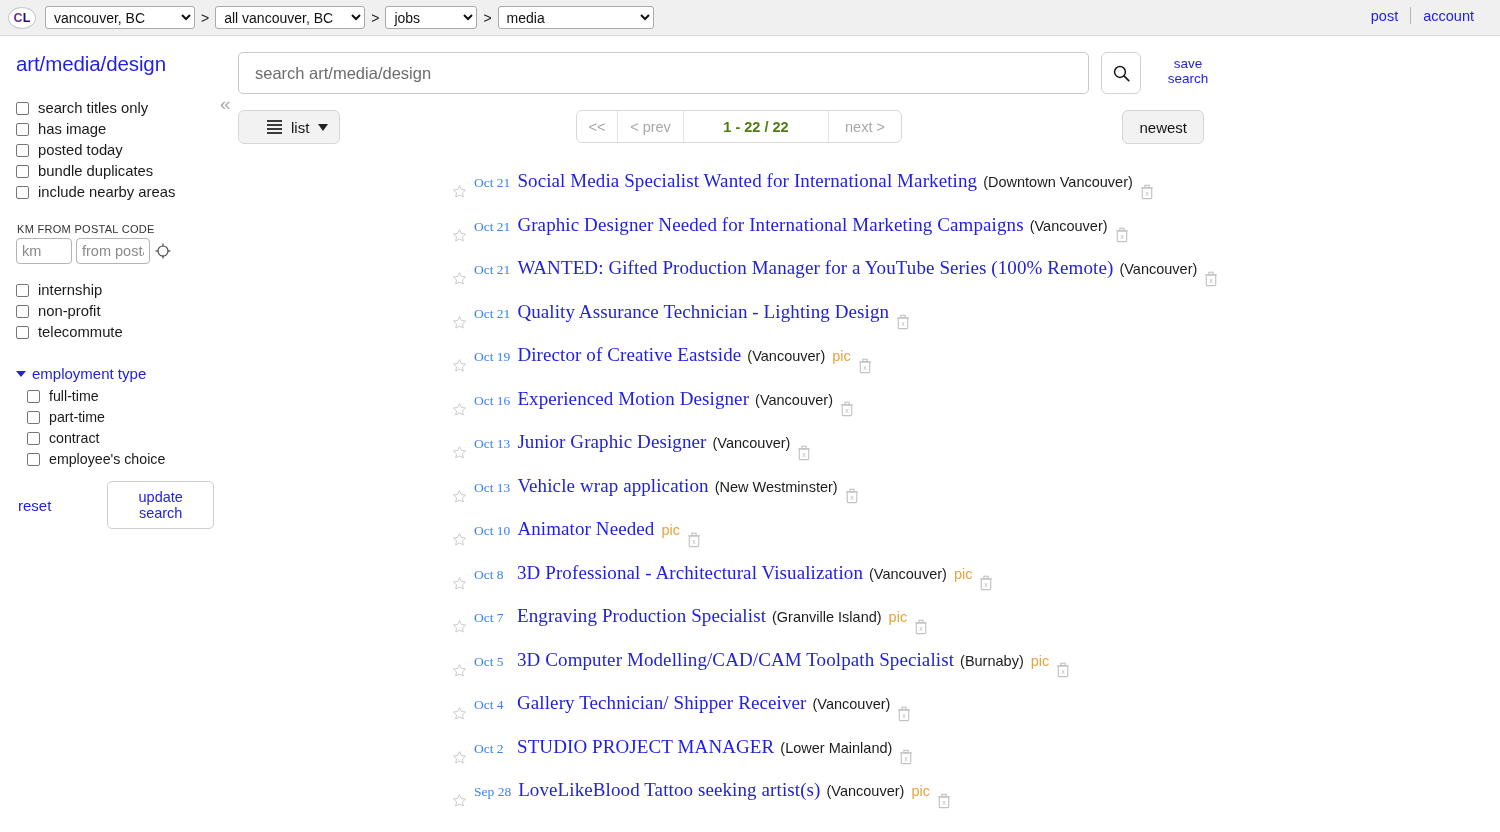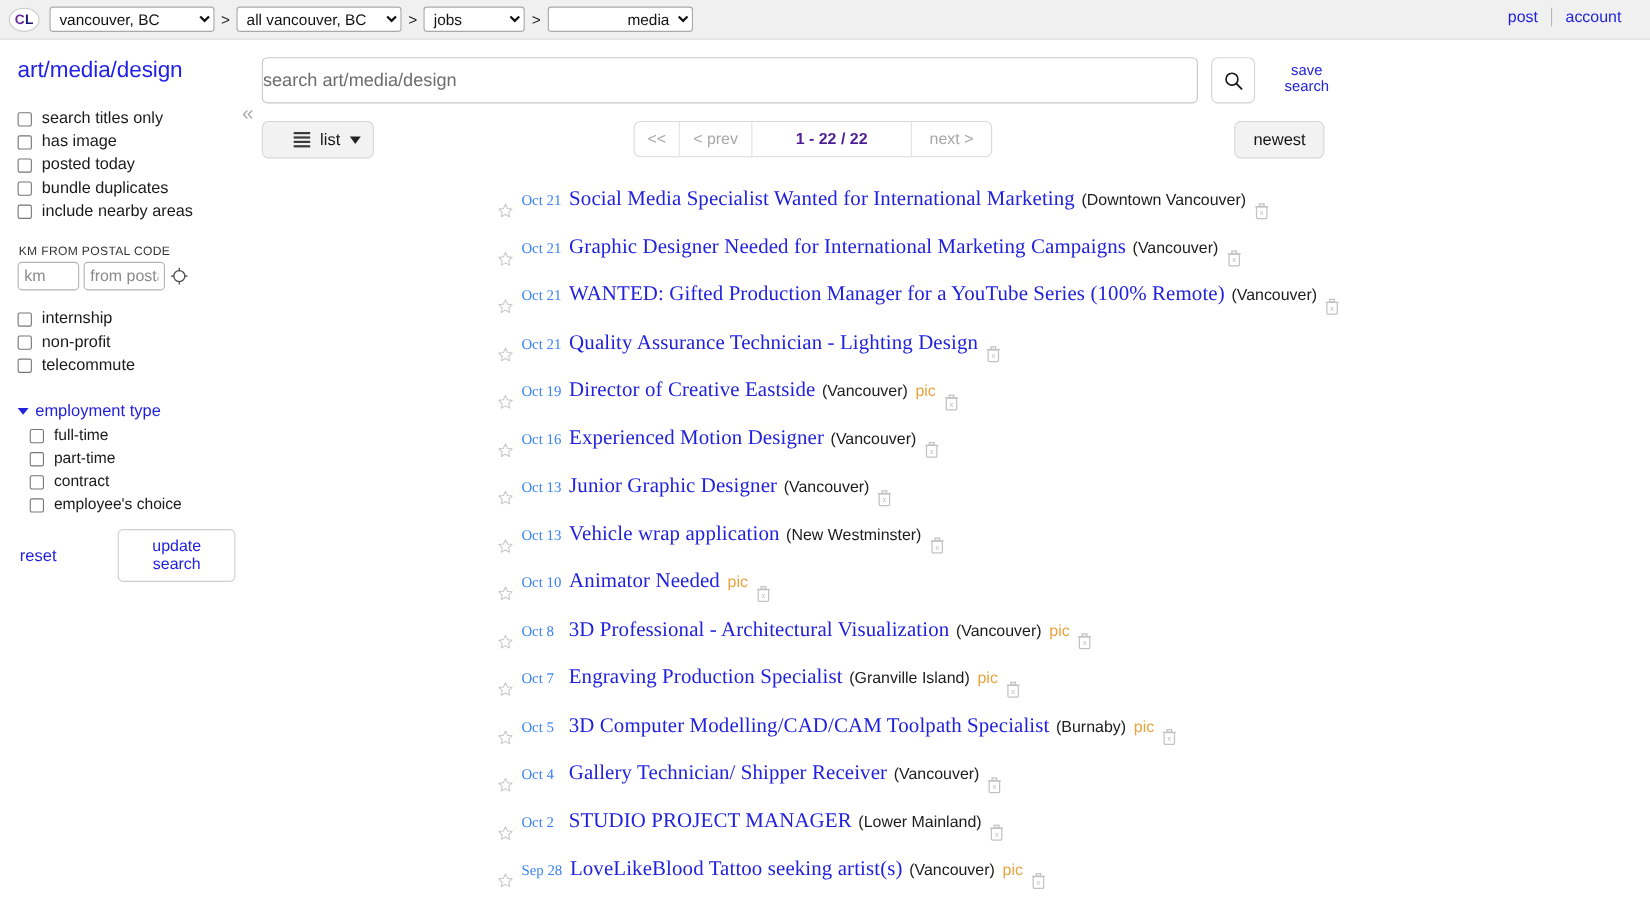--- a/index.html
+++ b/index.html
@@ -45,21 +45,21 @@
     border: 1px solid #a9a9a9;
     border-radius: 3px;
     height: 23px;
     padding: 1px 4px;
     -webkit-appearance: menulist;
     appearance: menulist;
   }
   .crumb-1 { width: 150px; }
   .crumb-2 { width: 150px; }
   .crumb-3 { width: 92px; }
-  .crumb-4 { width: 132px; text-align: right; }
+  .crumb-4 { width: 156px; }
 
   .topbar-right {
     position: absolute;
     right: 14px; top: 0; bottom: 4px;
     display: flex; align-items: center; gap: 0;
   }
   .topbar-right a {
     color: #2222dd;
     font-size: 14.5px;
     text-decoration: none;
@@ -178,21 +178,21 @@
     display: flex; align-items: flex-start;
     margin-left: 24px;
   }
   .search-input {
     width: 851px;
     height: 42px;
     font-family: "Liberation Sans", sans-serif;
     font-size: 16.5px;
     border: 1px solid #c8c8c8;
     border-radius: 5px;
-    padding: 0 0;
+    padding: 0 16px;
     color: #111;
     background: #fff;
     outline: none;
   }
   .search-input::placeholder { color: #6d6d6d; }
   .search-btn {
     width: 40px; height: 42px;
     margin-left: 12px;
     border: 1px solid #d2d2d2;
     border-radius: 6px;
@@ -253,21 +253,21 @@
   }
   .pager div {
     display: flex; align-items: center; justify-content: center;
     font-size: 14.5px;
     border-right: 1px solid #e2e2e2;
     height: 100%;
   }
   .pager div:last-child { border-right: none; }
   .pg-first { width: 41px; color: #a8a8a8; }
   .pg-prev  { width: 66px; color: #a8a8a8; }
-  .pg-count { width: 145px; color: #4c1d95; font-weight: bold; font-size: 14.8px; }
+  .pg-count { width: 145px; color: #4d7c0f; font-weight: bold; font-size: 14.8px; }
   .pg-next  { width: 72px; color: #a8a8a8; }
 
   .sort-btn {
     position: absolute;
     right: 0; top: 0;
     height: 34px;
     background: #f2f2f2;
     border: 1px solid #d6d6d6;
     border-radius: 6px;
     padding: 0 16px;

